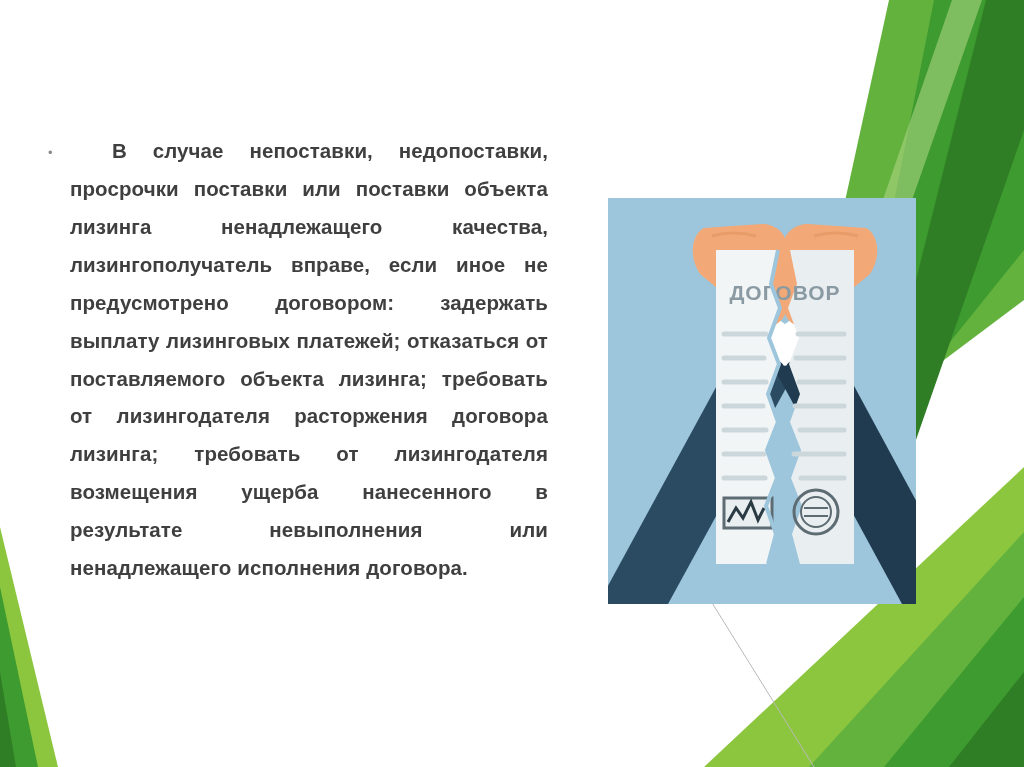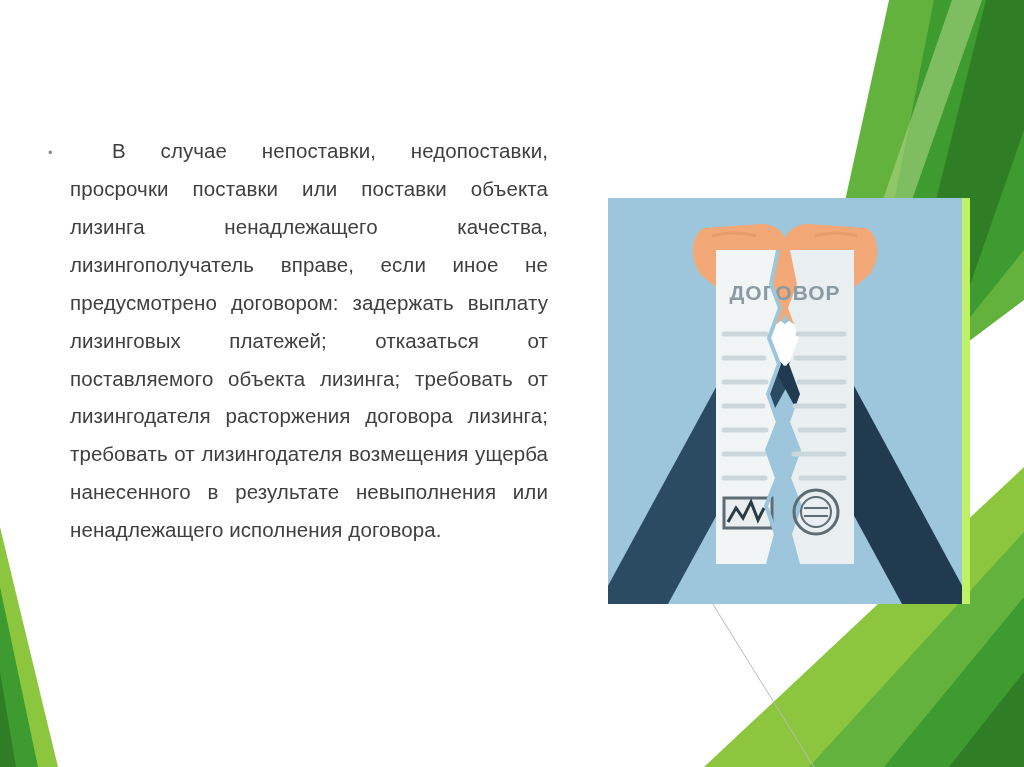--- a/index.html
+++ b/index.html
@@ -47,30 +47,31 @@
     font-size: 20.5px;
     line-height: 1.85;
     color: #3f3f3f;
     text-align: justify;
     text-indent: 42px;
     letter-spacing: 0.1px;
     font-family: "Liberation Sans", sans-serif;
   }
   .bullet-text.last-line-justify {
     text-align-last: left;
+    font-weight: bold;
   }
 
   
   .picture {
     position: absolute;
     left: 608px;
     top: 198px;
-    width: 362px;
+    width: 308px;
     height: 406px;
-    background: #bef264;
+    background: #fde047;
     overflow: hidden;
   }
   .picture svg { display: block; }
 </style>
 </head>
 <body>
 
 <div id="slide">
 
   <div class="deco" style="right:0; top:0; width:390px; height:480px;">

